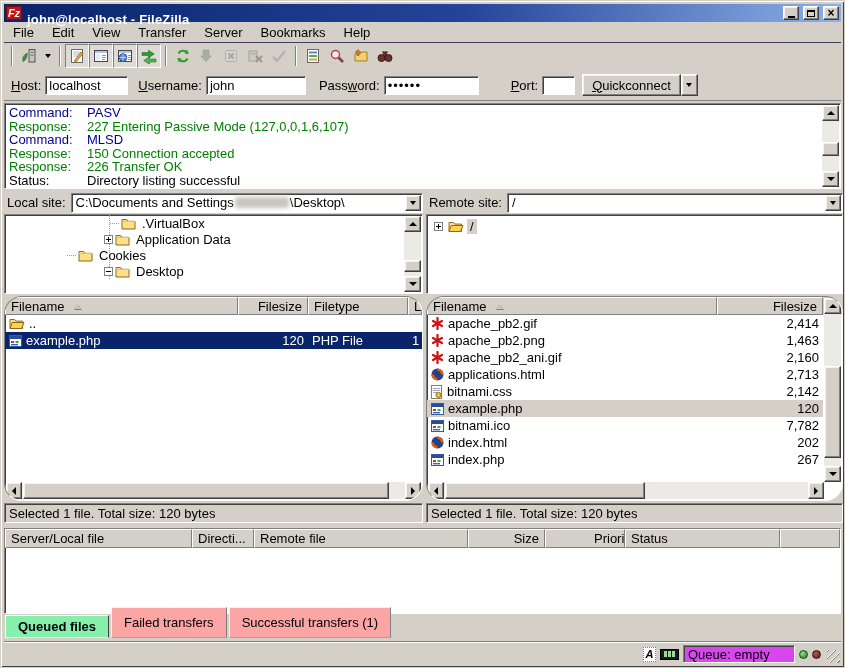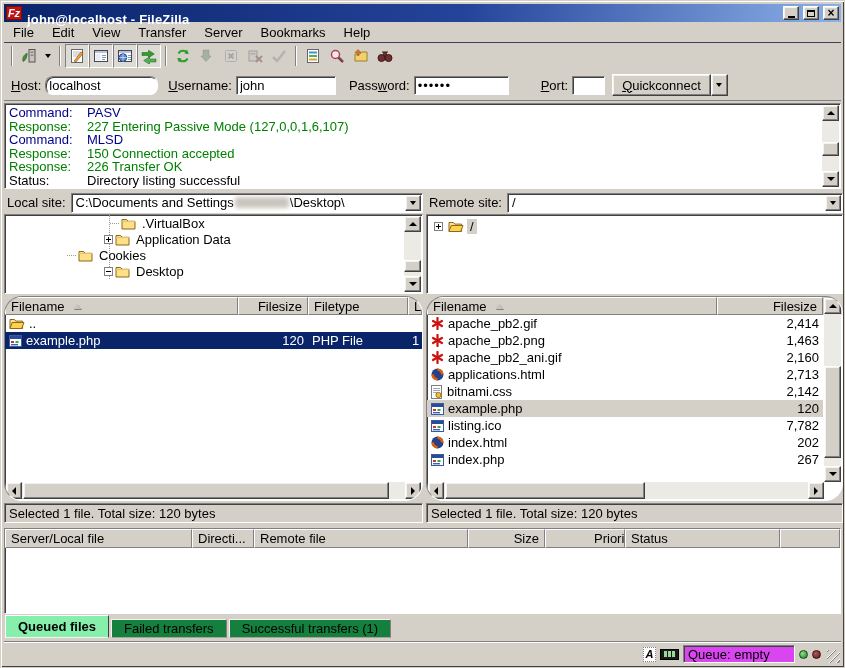--- a/index.html
+++ b/index.html
@@ -85,21 +85,21 @@
   .lc-name{width:233px;}.lc-size{width:70px;}.lc-type{width:100px;}.lc-mod{flex:1;}
   .rc-name{width:290px;}.rc-size{width:106px;}
   .fi{flex:none;display:inline-flex;}
   
   .pane-status{position:absolute;left:0;top:311px;width:100%;height:20px;background:#d4d0c8;display:flex;align-items:center;padding:0 4px;white-space:nowrap;overflow:hidden;}
   .queue{position:absolute;left:3px;right:3px;top:527px;height:86px;background:#fff;overflow:hidden;}
   .qhead{display:flex;height:19px;background:#d4d0c8;}
   .qc0{width:187px;}.qc1{width:62px;}.qc2{width:214px;}.qc3{width:77px;justify-content:flex-end;}.qc4{width:80px;padding-left:48px;}.qc5{width:155px;}.qc6{flex:1;}
   
   .tabs{position:absolute;left:4px;top:614px;height:23px;display:flex;align-items:flex-end;}
-  .tab{height:19px;padding:0 12px;display:flex;align-items:center;background:#15803d;border:1px solid;border-color:#f4f2ee #808080 #a8a49c #f4f2ee;margin-right:2px;white-space:nowrap;}
+  .tab{height:31px;padding:0 12px;display:flex;align-items:center;background:#fca5a5;border:1px solid;border-color:#f4f2ee #808080 #a8a49c #f4f2ee;margin-right:2px;white-space:nowrap;}
   .tab.active{height:23px;background:#86efac;font-weight:bold;border-color:#fff #404040 #f4f2ee #fff;z-index:2;}
   
   .statusbar{position:absolute;left:3px;right:3px;top:640px;height:25px;border-top:1px solid #808080;box-shadow:inset 0 1px 0 #fff;display:flex;align-items:center;justify-content:flex-end;gap:4px;padding:0 20px 0 4px;}
   .ind-a{width:13px;height:15px;background:#fff;border:1px dotted #808080;font-weight:bold;font-style:italic;font-size:11px;line-height:13px;text-align:center;}
   .speed-badge{width:19px;height:11px;background:#1a1a1a;border:1px solid #000;display:flex;align-items:center;justify-content:center;gap:1px;}
   .speed-badge i{display:block;width:3px;height:6px;background:#9adb9a;}
   .queue-field{width:112px;height:18px;background:#d946ef;display:flex;align-items:center;padding-left:4px;white-space:nowrap;}
   .led{width:9px;height:9px;border-radius:50%;flex:none;}
   .led-green{background:radial-gradient(circle at 35% 35%,#8fe08f,#1f7a1f);border:1px solid #0e4f0e;}
   .led-red{background:radial-gradient(circle at 35% 35%,#b05858,#5e1616;);background:radial-gradient(circle at 35% 35%,#b05858,#5e1616);border:1px solid #3a0e0e;}
@@ -237,21 +237,21 @@
           <rect x="6" y="4" width="4" height="5" fill="#6a3030"></rect>
           <circle cx="4.5" cy="10" r="3.5" fill="#6a3030" stroke="#401818"></circle>
           <circle cx="11.5" cy="10" r="3.5" fill="#6a3030" stroke="#401818"></circle>
           <path d="M5 4 h6" stroke="#401818"></path>
         </svg>
     </div>
   </div>
 
   <div class="qcbar">
     <span class="qc-label"><span></span><span class="u">H</span><span>ost:</span></span>
-    <input class="qc-input" style="width: 113px; border-radius: 8px;" value="localhost">
+    <input class="qc-input" style="width: 83px;" value="localhost">
     <span class="qc-label" style="margin-left:10px"><span></span><span class="u">U</span><span>sername:</span></span>
     <input class="qc-input" style="width: 100px;" value="john">
     <span class="qc-label" style="margin-left:13px"><span>Pass</span><span class="u">w</span><span>ord:</span></span>
     <input class="qc-input" style="width: 95px; letter-spacing: 1px;" value="••••••">
     <span class="qc-label" style="margin-left:32px"><span></span><span class="u">P</span><span>ort:</span></span>
     <input class="qc-input" style="width: 33px;" value="">
     <div class="qc-btn raised">
         <span><span class="u">Q</span><span>uickconnect</span></span>
       </div>
     <div class="qc-dd raised">
@@ -554,21 +554,21 @@
           <span class="fc rc-name">
               <span class="fi">
                 <svg width="13" height="12">
                   <rect x="0.5" y="0.5" width="12" height="11" fill="#fff" stroke="#3a5a9a"></rect>
                   <rect x="1" y="1" width="11" height="3" fill="#2a4a9a"></rect>
                   <rect x="2" y="6" width="3" height="2" fill="#cc3333"></rect>
                   <rect x="6.5" y="6" width="3" height="2" fill="#33aa44"></rect>
                   <rect x="2" y="9" width="7" height="1.4" fill="#3366cc"></rect>
                 </svg>
               </span>
-              <span>listing.ico</span>
+              <span>bitnami.ico</span>
             </span>
           <span class="fc rc-size num">7,782</span>
         </div>
         <div class="frow">
           <span class="fc rc-name">
               <span class="fi">
                 <svg width="13" height="13">
                   <circle cx="6.5" cy="6.5" r="6" fill="#27408b"></circle>
                   <path d="M6.5 .5 a6 6 0 0 1 6 6 l-2.6 0 a3.4 3.4 0 0 0 -3.4 -3.4 z" fill="#e66000"></path>
                   <path d="M.5 6.5 a6 6 0 0 0 6 6 l0 -2.6 a3.4 3.4 0 0 1 -3.4 -3.4 z" fill="#e66000"></path>

